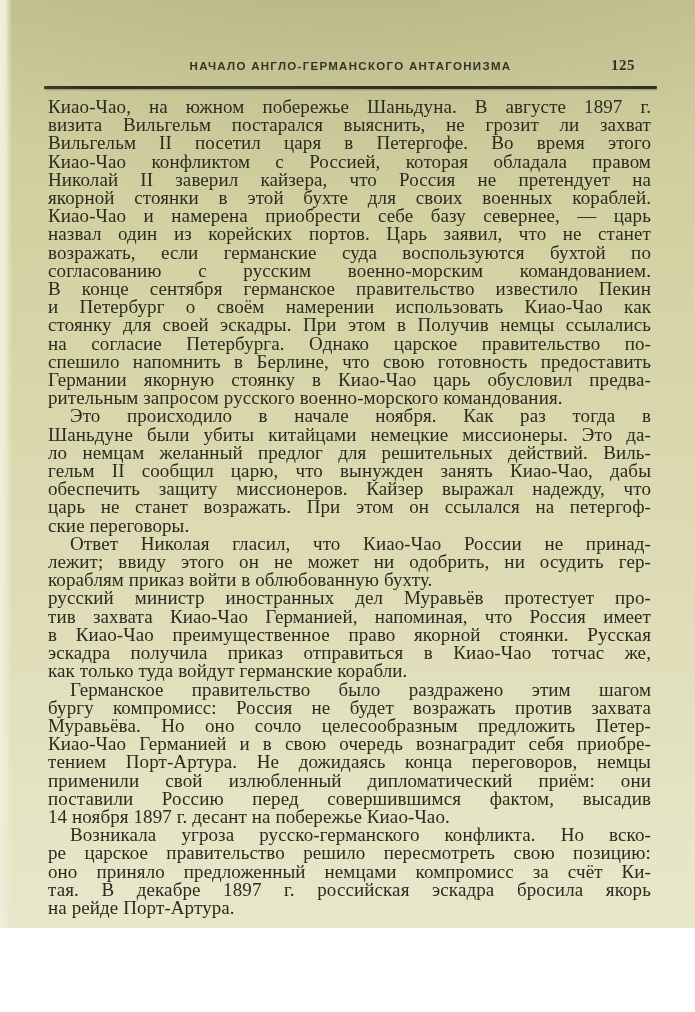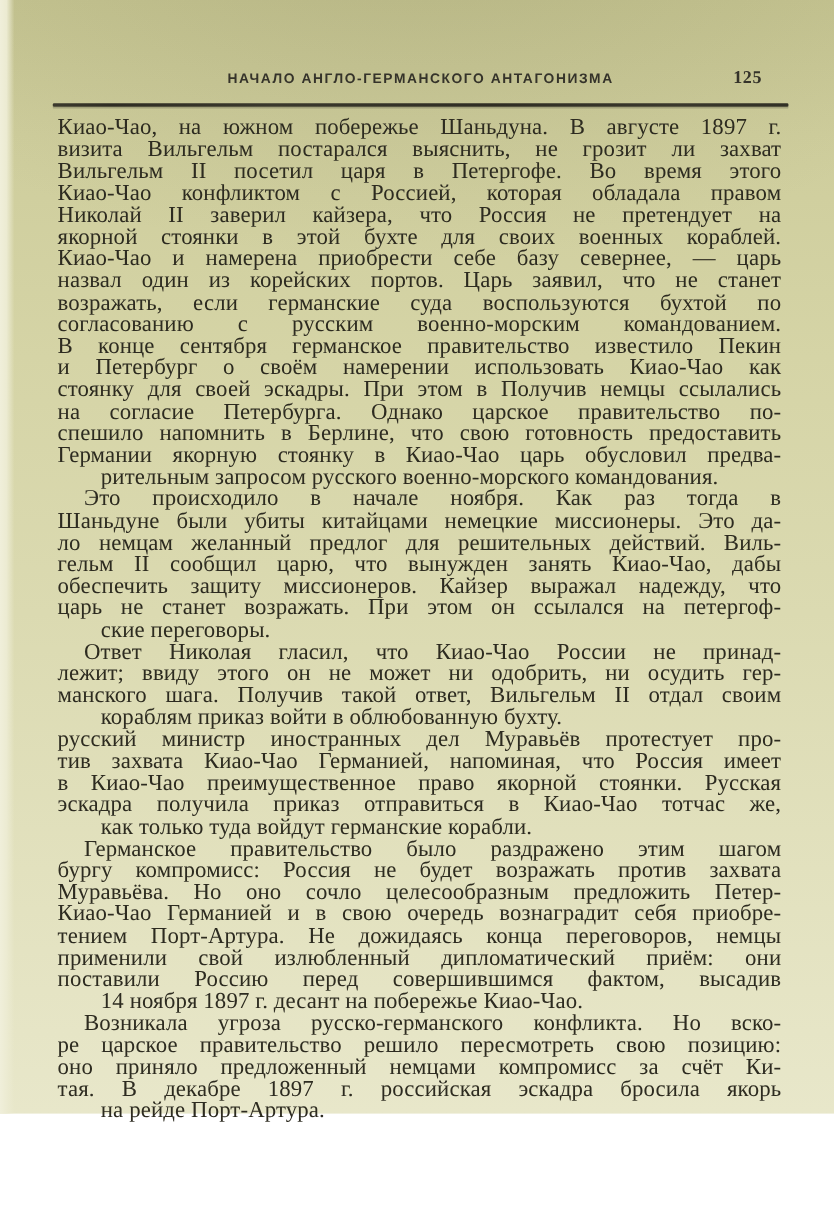--- a/index.html
+++ b/index.html
@@ -41,21 +41,21 @@
     position:absolute; top:98px; left:48px; right:44px;
     color:#2d2b20; font-size:19px; line-height:18.2px;
     text-rendering:optimizeLegibility;
   }
   .line {
     text-align:justify;
     text-align-last:justify;
     white-space:normal;
     letter-spacing:0.1px;
   }
-  .line.para-end { text-align-last:left;margin-left:36px; }
+  .line.para-end { text-align-last:left; }
   .line.indent  { text-indent:22px; }
 </style>
 </head>
 <body>
 
 <div class="page">
   <div class="left-edge"></div>
 
   <header class="running-head">
     <span class="running-title">НАЧАЛО АНГЛО-ГЕРМАНСКОГО АНТАГОНИЗМА</span>
@@ -84,21 +84,20 @@
       <div class="line para-end">рительным запросом русского военно-морского командования.</div>
       <div class="line indent">Это происходило в начале ноября. Как раз тогда в</div>
       <div class="line">Шаньдуне были убиты китайцами немецкие миссионеры. Это да-</div>
       <div class="line">ло немцам желанный предлог для решительных действий. Виль-</div>
       <div class="line">гельм II сообщил царю, что вынужден занять Киао-Чао, дабы</div>
       <div class="line">обеспечить защиту миссионеров. Кайзер выражал надежду, что</div>
       <div class="line">царь не станет возражать. При этом он ссылался на петергоф-</div>
       <div class="line para-end">ские переговоры.</div>
       <div class="line indent">Ответ Николая гласил, что Киао-Чао России не принад-</div>
       <div class="line">лежит; ввиду этого он не может ни одобрить, ни осудить гер-</div>
-      <div class="line">манского шага. Получив такой ответ, Вильгельм II отдал своим</div>
       <div class="line para-end">кораблям приказ войти в облюбованную бухту.</div>
       <div class="line">русский министр иностранных дел Муравьёв протестует про-</div>
       <div class="line">тив захвата Киао-Чао Германией, напоминая, что Россия имеет</div>
       <div class="line">в Киао-Чао преимущественное право якорной стоянки. Русская</div>
       <div class="line">эскадра получила приказ отправиться в Киао-Чао тотчас же,</div>
       <div class="line para-end">как только туда войдут германские корабли.</div>
       <div class="line indent">Германское правительство было раздражено этим шагом</div>
       <div class="line">бургу компромисс: Россия не будет возражать против захвата</div>
       <div class="line">Муравьёва. Но оно сочло целесообразным предложить Петер-</div>
       <div class="line">Киао-Чао Германией и в свою очередь вознаградит себя приобре-</div>

